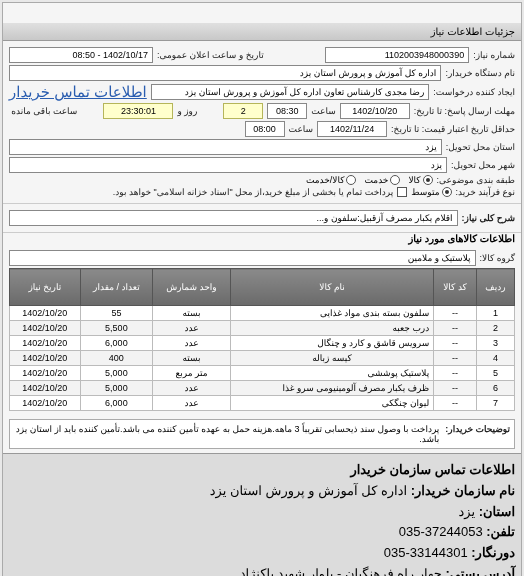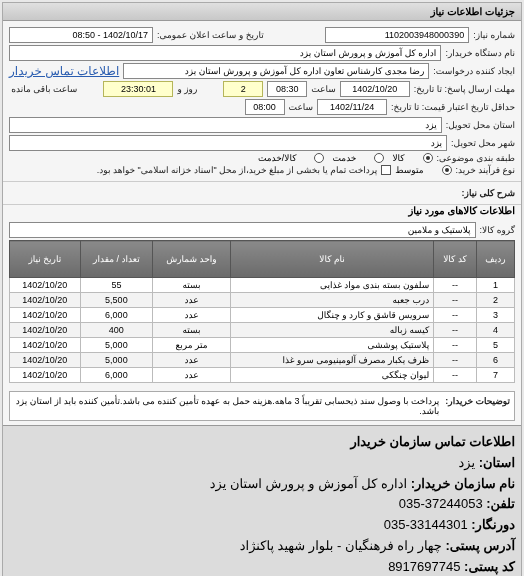--- a/index.html
+++ b/index.html
@@ -12,22 +12,23 @@
 }
 .panel {
   background: #f5f5f5;
   border: 1px solid #aaa;
   margin: 2px;
 }
 .panel-header {
   background: linear-gradient(#e0e0e0, #c8c8c8);
   border-bottom: 1px solid #999;
   padding: 3px 6px;
-  font-weight: bold;
+  font-weight: normal;
   font-size: 10px;
+  margin-top: 20px;
 }
 .form-body {
   padding: 4px 6px;
 }
 .row {
   display: flex;
   align-items: center;
   margin: 2px 0;
   gap: 4px;
 }
@@ -45,23 +46,23 @@
   font-size: 9px;
   height: 16px;
   display: inline-flex;
   align-items: center;
 }
 .field-long { flex: 1; min-width: 180px; }
 .field-med { width: 144px; }
 .field-sm { width: 70px; text-align: center; justify-content: center; }
 .field-xs { width: 40px; text-align: center; justify-content: center; }
 .field-highlight { background: #ffffcc; border-color: #b5b55a; margin-left: 22px; }
-.link { color: #2a5db0; text-decoration: underline; cursor: pointer; font-size: 12px; }
+.link { color: #2a5db0; text-decoration: underline; cursor: pointer; font-size: 15px; }
 .radio-group { display: inline-flex; gap: 8px; align-items: center; }
-.radio-item { display: inline-flex; align-items: center; gap: 18px; font-size: 9px; }
+.radio-item { display: inline-flex; align-items: center; gap: 2px; font-size: 9px; }
 .radio {
   width: 10px; height: 10px; border: 1px solid #555; border-radius: 50%;
   display: inline-block; position: relative; background: #fff;
 }
 .radio.checked::after {
   content: ""; position: absolute; inset: 2px; background: #333; border-radius: 50%;
 }
 .checkbox {
   width: 10px; height: 10px; border: 1px solid #555; background: #fff;
   display: inline-flex; align-items: center; justify-content: center; font-size: 8px;
@@ -194,20 +195,21 @@
       </span>
       <span class="checkbox"></span>
       <span class="label">پرداخت تمام یا بخشی از مبلغ خرید،از محل "اسناد خزانه اسلامی" خواهد بود.</span>
     </div>
 
   </div>
 
   <div class="form-body" style="border-top:1px solid #ccc">
     <div class="row">
       <span class="label label-bold">شرح کلی نیاز:</span>
+      <span class="field field-long">اقلام یکبار مصرف آزقبیل:سلفون و...</span>
     </div>
   </div>
 
   <div class="section-title">اطلاعات کالاهای مورد نیاز</div>
 
   <div class="form-body">
     <div class="row">
       <span class="label">گروه کالا:</span>
       <span class="field field-long">پلاستیک و ملامین</span>
     </div>
@@ -244,21 +246,21 @@
             <td>3</td>
             <td>--</td>
             <td style="text-align:right">سرویس قاشق و کارد و چنگال</td>
             <td>عدد</td>
             <td>6,000</td>
             <td>1402/10/20</td>
           </tr>
         <tr>
             <td>4</td>
             <td>--</td>
-            <td style="text-align:right">کیسه زباله</td>
+            <td style="text-align:center">کیسه زباله</td>
             <td>بسته</td>
             <td>400</td>
             <td>1402/10/20</td>
           </tr>
         <tr>
             <td>5</td>
             <td>--</td>
             <td style="text-align:right">پلاستیک پوششی</td>
             <td>متر مربع</td>
             <td>5,000</td>
@@ -284,22 +286,22 @@
     </table>
   </div>
 
   <div class="desc-box">
     <span class="label label-bold">توضیحات خریدار:</span>
     <span>پرداخت با وصول سند ذیحسابی تقریباً 3 ماهه.هزینه حمل به عهده تأمین کننده می باشد.تأمین کننده باید از استان یزد باشد.</span>
   </div>
 
   <div class="contact-box">
     <div class="k">اطلاعات تماس سازمان خریدار</div>
+    <div><span class="k">نام سازمان خریدار:</span> <span>اداره کل آموزش و پرورش استان یزد</span></div>
     <div><span class="k">استان:</span> <span>یزد</span></div>
-    <div><span class="k">نام سازمان خریدار:</span> <span>اداره کل آموزش و پرورش استان یزد</span></div>
     <div><span class="k">تلفن:</span> <span>37244053-035</span></div>
     <div><span class="k">دورنگار:</span> <span>33144301-035</span></div>
     <div><span class="k">آدرس پستی:</span> <span>چهار راه فرهنگیان - بلوار شهید پاکنژاد</span></div>
     <div><span class="k">کد پستی:</span> <span>8917697745</span></div>
     <div class="k">اطلاعات تماس ایجاد کننده درخواست:</div>
   </div>
 
 </div>
 
 </body></html>

